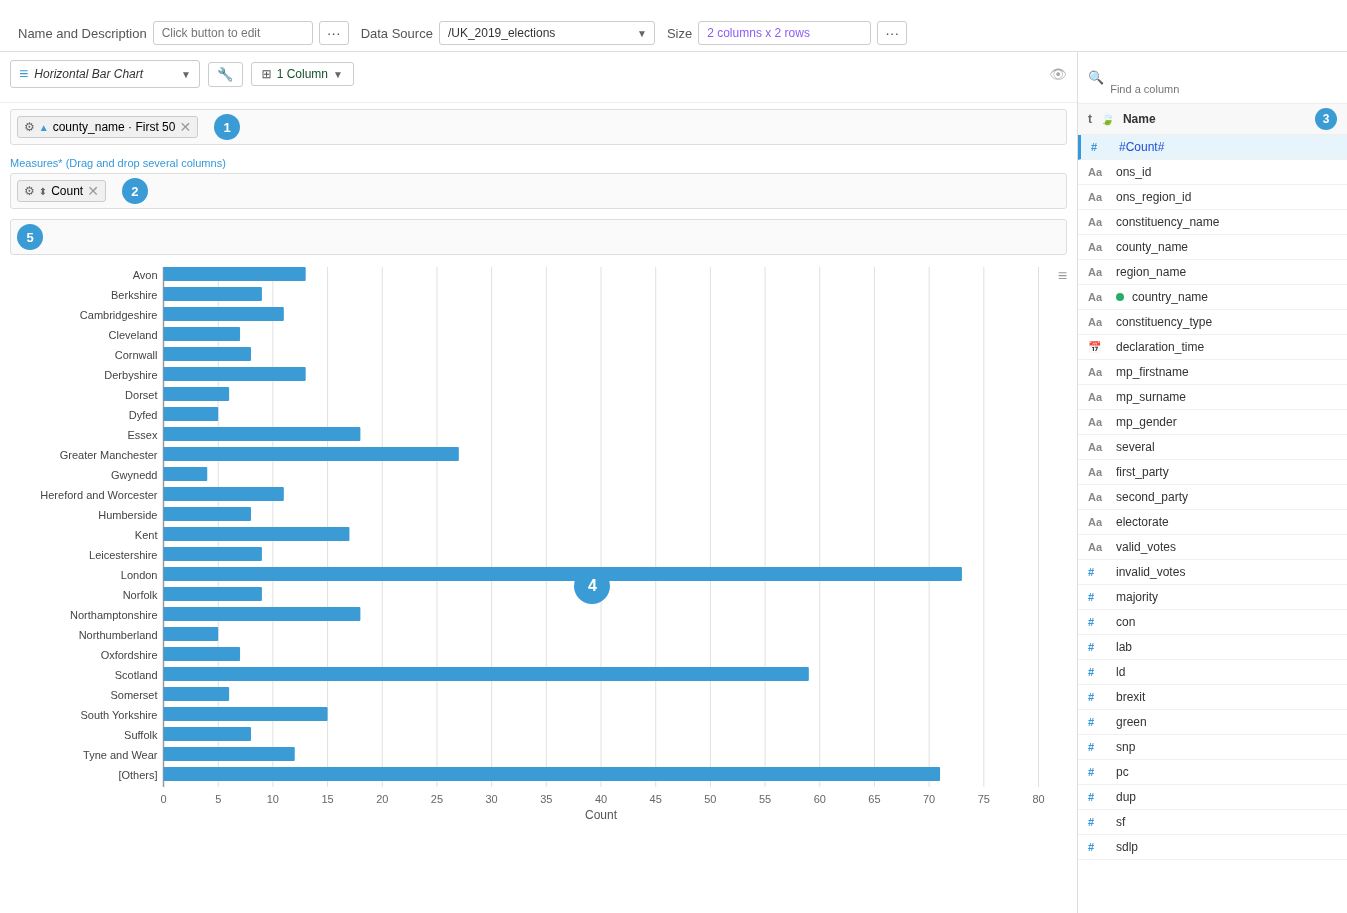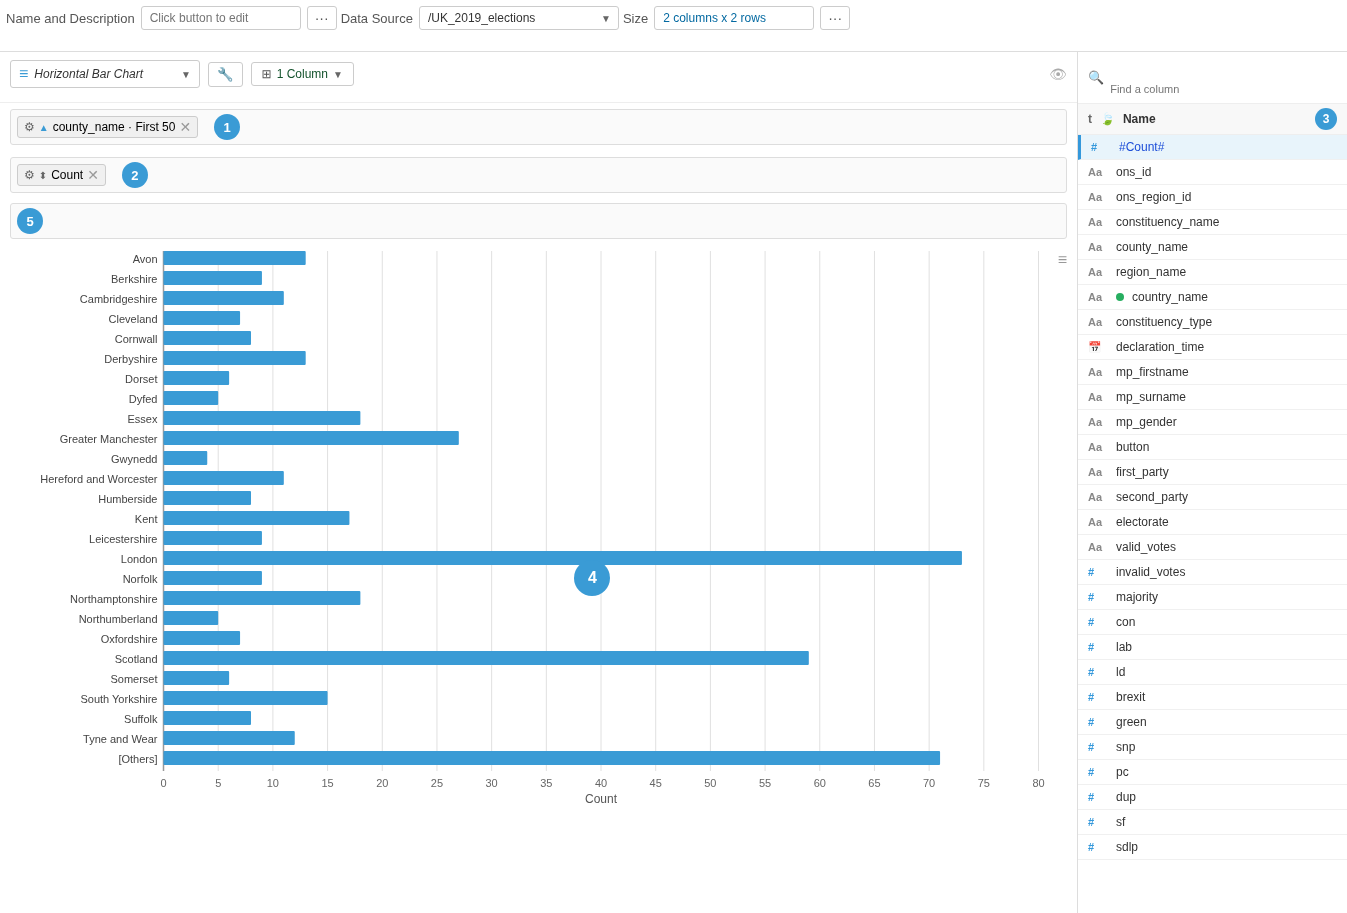--- a/index.html
+++ b/index.html
@@ -2,46 +2,46 @@
 <html><head>
   <meta charset="utf-8">
   <style>
     * { box-sizing: border-box; margin: 0; padding: 0; }
     body { font-family: Arial, sans-serif; font-size: 13px; background: #fff; overflow: hidden; }
 
     .app-container { display: flex; flex-direction: column; height: 913px; width: 1347px; }
 
     
     .top-bar {
-      display: flex; align-items: flex-start; padding: 6px 6px; border-bottom: 1px solid #ddd;
-      background: #fff; min-height: 52px; gap: 4px; flex-shrink: 0;
+      display: flex; align-items: flex-end; padding: 6px 18px; border-bottom: 1px solid #ddd;
+      background: #fff; min-height: 52px; gap: 12px; flex-shrink: 0;
     }
     .top-bar-section { display: flex; align-items: center; gap: 6px; }
     .top-bar-label { color: #555; font-size: 13px; white-space: nowrap; }
     .top-bar-input {
       border: 1px solid #ccc; border-radius: 3px; padding: 4px 8px;
       color: #999; font-size: 12px; width: 160px; background: #fff;
     }
     .dots-btn {
       border: 1px solid #ccc; border-radius: 3px; padding: 3px 7px;
       cursor: pointer; background: #fff; color: #555; font-size: 14px;
     }
     .datasource-select {
       border: 1px solid #ccc; border-radius: 3px; padding: 4px 8px;
-      font-size: 12px; color: #333; background: #fff; width: 200px;
+      font-size: 12px; color: #333; background: #fff; width: 216px;
       appearance: none; cursor: pointer;
     }
     .select-wrapper { position: relative; }
     .select-wrapper::after {
       content: '▼'; position: absolute; right: 8px; top: 50%;
       transform: translateY(-50%); font-size: 10px; color: #666; pointer-events: none;
     }
     .size-input {
       border: 1px solid #ccc; border-radius: 3px; padding: 4px 8px;
-      font-size: 12px; color: #0369a1; width: 160px; background: #fff;
+      font-size: 12px; color: #8b5cf6; width: 173px; background: #fff;
     }
 
     
     .main-content { display: flex; flex: 1; overflow: hidden; }
 
     
     .left-panel { flex: 1; display: flex; flex-direction: column; overflow: hidden; }
 
     
     .chart-controls {
@@ -174,20 +174,21 @@
             <span class="pill-gear">⚙</span>
             <span style="font-size:10px;color:#3a9bd5;">▲</span>
             <span style="font-size:12px;">county_name · First 50</span>
             <span class="pill-del">✕</span>
           </div>
           <span class="badge-circle" style="margin-left:10px;">1</span>
         </div>
       </div>
 
       <div class="config-section">
+        <div class="section-label">Measures* (Drag and drop several columns)</div>
         <div class="drag-area">
           <div class="pill">
             <span class="pill-gear">⚙</span>
             <span style="font-size:10px;color:#666;">⬍</span>
             <span style="font-size:12px;">Count</span>
             <span class="pill-del">✕</span>
           </div>
           <span class="badge-circle" style="margin-left:10px;">2</span>
         </div>
       </div>
@@ -354,21 +355,21 @@
           <div class="col-item">
             <span class="col-type aa">Aa</span>
             <span class="col-name">mp_surname</span>
           </div>
           <div class="col-item">
             <span class="col-type aa">Aa</span>
             <span class="col-name">mp_gender</span>
           </div>
           <div class="col-item">
             <span class="col-type aa">Aa</span>
-            <span class="col-name">button</span>
+            <span class="col-name">several</span>
           </div>
           <div class="col-item">
             <span class="col-type aa">Aa</span>
             <span class="col-name">first_party</span>
           </div>
           <div class="col-item">
             <span class="col-type aa">Aa</span>
             <span class="col-name">second_party</span>
           </div>
           <div class="col-item">

